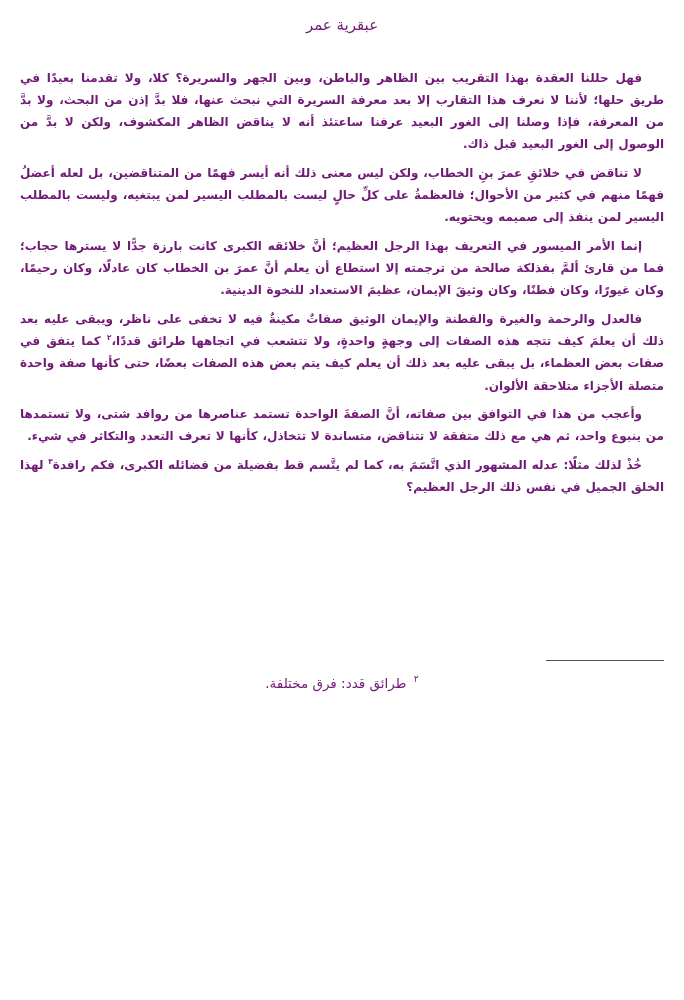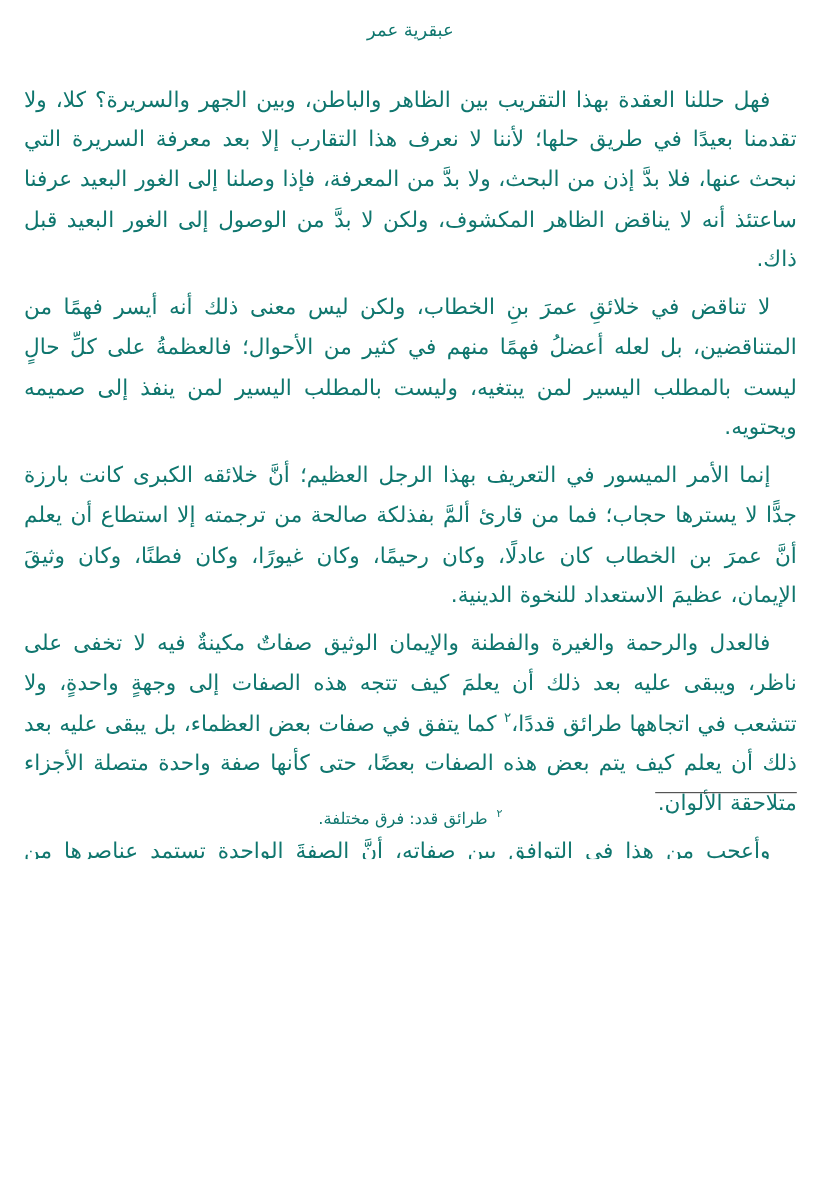--- a/index.html
+++ b/index.html
@@ -6,40 +6,41 @@
     margin: 0;
     padding: 0;
     background: #ffffff;
   }
   .page {
     position: relative;
     width: 684px;
     height: 716px;
     margin: 0 auto;
     background: #ffffff;
-    color: #0f766e;
+    color: #701a75;
     font-family: "DejaVu Sans", sans-serif;
     box-sizing: border-box;
     padding: 14px 20px 0 20px;
     direction: rtl;
     overflow: hidden;
   }
   .title {
     text-align: center;
     font-size: 15px;
     line-height: 1.5;
     margin: 0 0 30px 0;
   }
   .content p.para {
-    font-size: 18px;
+    font-size: 12px;
     line-height: 1.86;
     text-align: justify;
     margin: 0 0 6px 0;
     text-indent: 22px;
     word-spacing: 0.5px;
+    font-weight: bold;
   }
   .content p.para sup {
     font-size: 0.62em;
     line-height: 0;
     vertical-align: super;
     text-decoration: none;
     color: inherit;
   }
   .footnotes {
     position: absolute;
@@ -69,20 +70,21 @@
 <body>
 
 <div class="page">
   <div class="title">عبقرية عمر</div>
   <div class="content" id="paragraphs">
       <p class="para">فهل حللنا العقدة بهذا التقريب بين الظاهر والباطن، وبين الجهر والسريرة؟ كلا، ولا تقدمنا بعيدًا في طريق حلها؛ لأننا لا نعرف هذا التقارب إلا بعد معرفة السريرة التي نبحث عنها، فلا بدَّ إذن من البحث، ولا بدَّ من المعرفة، فإذا وصلنا إلى الغور البعيد عرفنا ساعتئذ أنه لا يناقض الظاهر المكشوف، ولكن لا بدَّ من الوصول إلى الغور البعيد قبل ذاك.</p>
       <p class="para">لا تناقض في خلائقِ عمرَ بنِ الخطاب، ولكن ليس معنى ذلك أنه أيسر فهمًا من المتناقضين، بل لعله أعضلُ فهمًا منهم في كثير من الأحوال؛ فالعظمةُ على كلِّ حالٍ ليست بالمطلب اليسير لمن يبتغيه، وليست بالمطلب اليسير لمن ينفذ إلى صميمه ويحتويه.</p>
       <p class="para">إنما الأمر الميسور في التعريف بهذا الرجل العظيم؛ أنَّ خلائقه الكبرى كانت بارزة جدًّا لا يسترها حجاب؛ فما من قارئ ألمَّ بفذلكة صالحة من ترجمته إلا استطاع أن يعلم أنَّ عمرَ بن الخطاب كان عادلًا، وكان رحيمًا، وكان غيورًا، وكان فطنًا، وكان وثيقَ الإيمان، عظيمَ الاستعداد للنخوة الدينية.</p>
       <p class="para">فالعدل والرحمة والغيرة والفطنة والإيمان الوثيق صفاتٌ مكينةٌ فيه لا تخفى على ناظر، ويبقى عليه بعد ذلك أن يعلمَ كيف تتجه هذه الصفات إلى وجهةٍ واحدةٍ، ولا تتشعب في اتجاهها طرائق قددًا،<sup>٢</sup> كما يتفق في صفات بعض العظماء، بل يبقى عليه بعد ذلك أن يعلم كيف يتم بعض هذه الصفات بعضًا، حتى كأنها صفة واحدة متصلة الأجزاء متلاحقة الألوان.</p>
       <p class="para">وأعجب من هذا في التوافق بين صفاته، أنَّ الصفةَ الواحدة تستمد عناصرها من روافد شتى، ولا تستمدها من ينبوع واحد، ثم هي مع ذلك متفقة لا تتناقض، متساندة لا تتخاذل، كأنها لا تعرف التعدد والتكاثر في شيء.</p>
+      <p class="para">خُذْ لذلك مثلًا: عدله المشهور الذي اتَّسَمَ به، كما لم يتَّسم قط بفضيلة من فضائله الكبرى، فكم رافدة<sup>٣</sup> لهذا الخلق الجميل في نفس ذلك الرجل العظيم؟</p>
     </div>
   <div class="footnotes">
     <div class="fn-rule"></div>
     <div id="footnotes-list">
         <div class="footnote"><sup>٢</sup> طرائق قدد: فرق مختلفة.</div>
       </div>
   </div>
 </div>
 
 </body></html>

